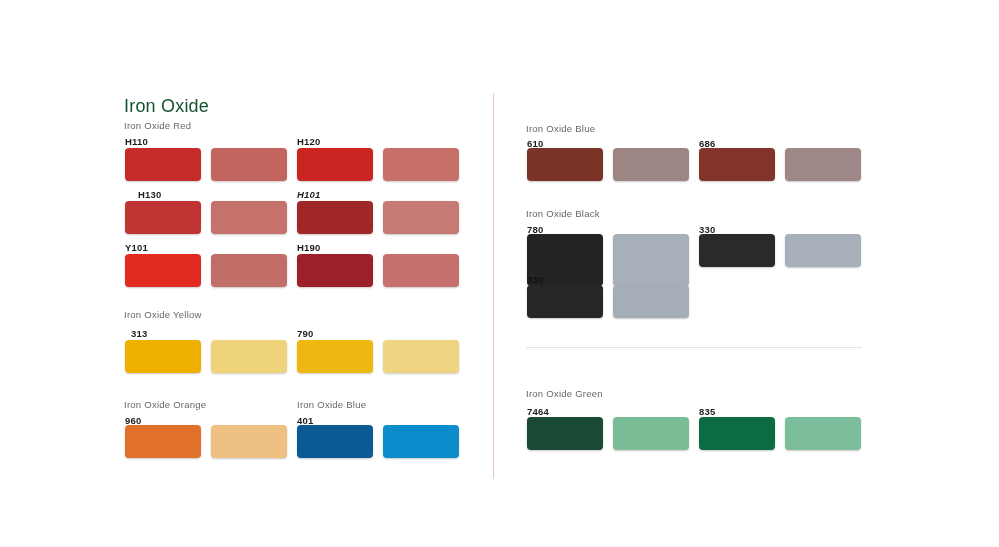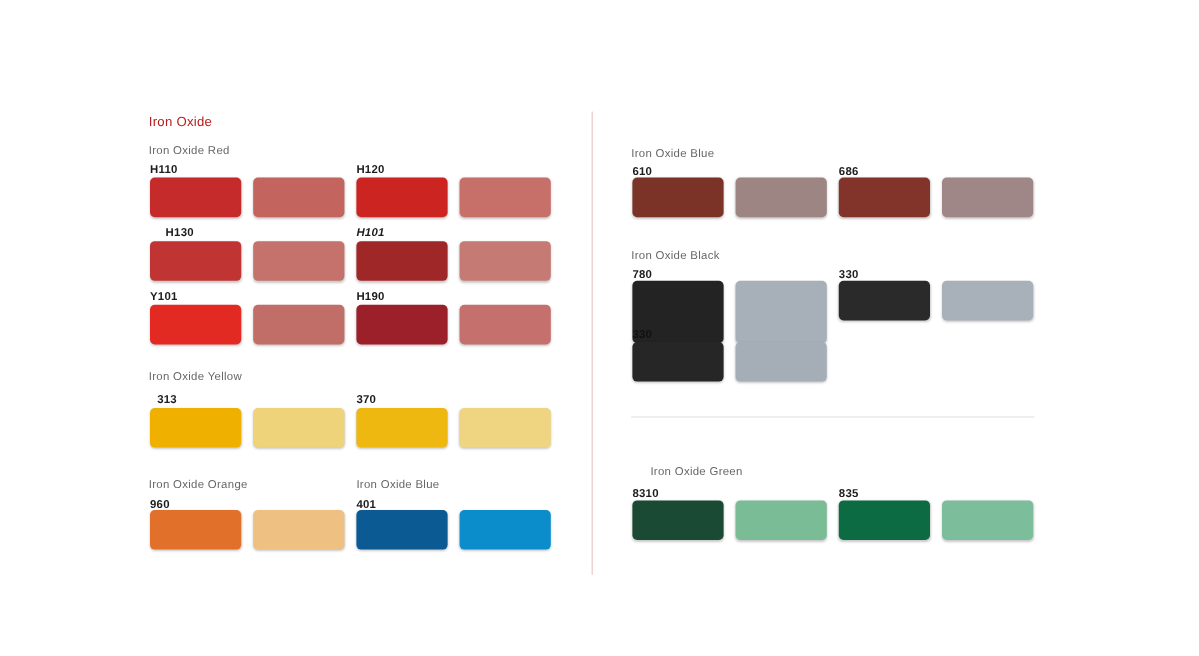--- a/index.html
+++ b/index.html
@@ -48,23 +48,23 @@
     width: 336px;
     height: 1px;
     background: #e3e3e3;
   }
 
   
   .page-title {
     position: absolute;
     left: 124px;
     top: 96px;
-    font-size: 11px;
+    font-size: 18px;
     font-weight: 400;
-    color: #b91c1c;
+    color: #14532d;
     letter-spacing: 0.2px;
     white-space: nowrap;
   }
 
   .group-title {
     position: absolute;
     font-size: 9.5px;
     font-weight: 400;
     color: #666666;
     letter-spacing: 0.25px;
@@ -138,21 +138,21 @@
     <div class="code" style="left:1px; top:242px;">Y101</div>
     <div class="code" style="left:173px; top:242px;">H190</div>
     <div class="swatch" style="left:1px;   top:254px; background:#E22A22;"></div>
     <div class="swatch" style="left:87px;  top:254px; background:#C16E68;"></div>
     <div class="swatch" style="left:173px; top:254px; background:#9B2029;"></div>
     <div class="swatch" style="left:259px; top:254px; background:#C5706C;"></div>
 
     <div class="group-title" style="left:0px; top:309px;">Iron Oxide Yellow</div>
 
     <div class="code" style="left:7px; top:328px;">313</div>
-    <div class="code" style="left:173px; top:328px;">370</div>
+    <div class="code" style="left:173px; top:328px;">790</div>
     <div class="swatch" style="left:1px;   top:340px; background:#EFB000;"></div>
     <div class="swatch" style="left:87px;  top:340px; background:#EED37A;"></div>
     <div class="swatch" style="left:173px; top:340px; background:#EEB810;"></div>
     <div class="swatch" style="left:259px; top:340px; background:#EFD582;"></div>
 
     <div class="group-title" style="left:0px; top:399px;">Iron Oxide Orange</div>
     <div class="code" style="left:1px; top:415px;">960</div>
     <div class="swatch" style="left:1px;   top:425px; background:#E1712A;"></div>
     <div class="swatch" style="left:87px;  top:425px; background:#EEC183;"></div>
 
@@ -177,22 +177,22 @@
     <div class="code" style="left:173px; top:224px;">330</div>
     <div class="swatch" style="left:1px;   top:234px; height:52px; background:#232323;"></div>
     <div class="swatch" style="left:87px;  top:234px; height:52px; background:#A7AFB8;"></div>
     <div class="swatch" style="left:173px; top:234px; background:#2A2A2A;"></div>
     <div class="swatch" style="left:259px; top:234px; background:#A8B0B9;"></div>
 
     <div class="code" style="left:1px; top:274px; color:#111111;">330</div>
     <div class="swatch" style="left:1px;   top:285px; background:#262626;"></div>
     <div class="swatch" style="left:87px;  top:285px; background:#A5AEB7;"></div>
 
-    <div class="group-title" style="left:16px; top:388px;">Iron Oxide Green</div>
-    <div class="code" style="left:1px; top:406px;">8310</div>
+    <div class="group-title" style="left:0px; top:388px;">Iron Oxide Green</div>
+    <div class="code" style="left:1px; top:406px;">7464</div>
     <div class="code" style="left:173px; top:406px;">835</div>
     <div class="swatch" style="left:1px;   top:417px; background:#1A4A34;"></div>
     <div class="swatch" style="left:87px;  top:417px; background:#79BC96;"></div>
     <div class="swatch" style="left:173px; top:417px; background:#0C6B42;"></div>
     <div class="swatch" style="left:259px; top:417px; background:#7CBE9B;"></div>
   </div>
 
 </div>
 
 </body></html>

